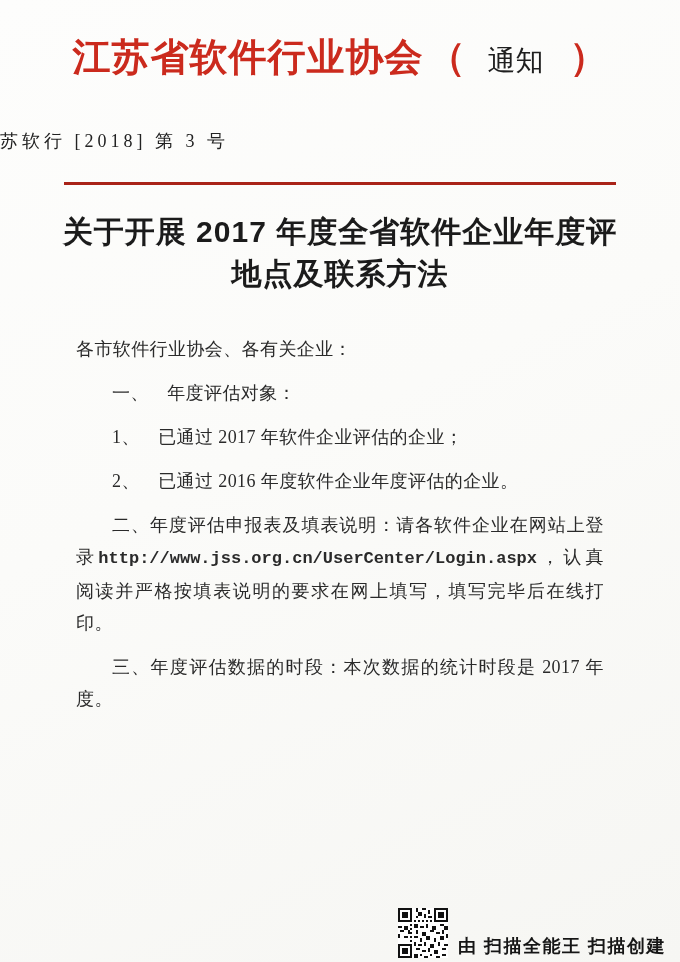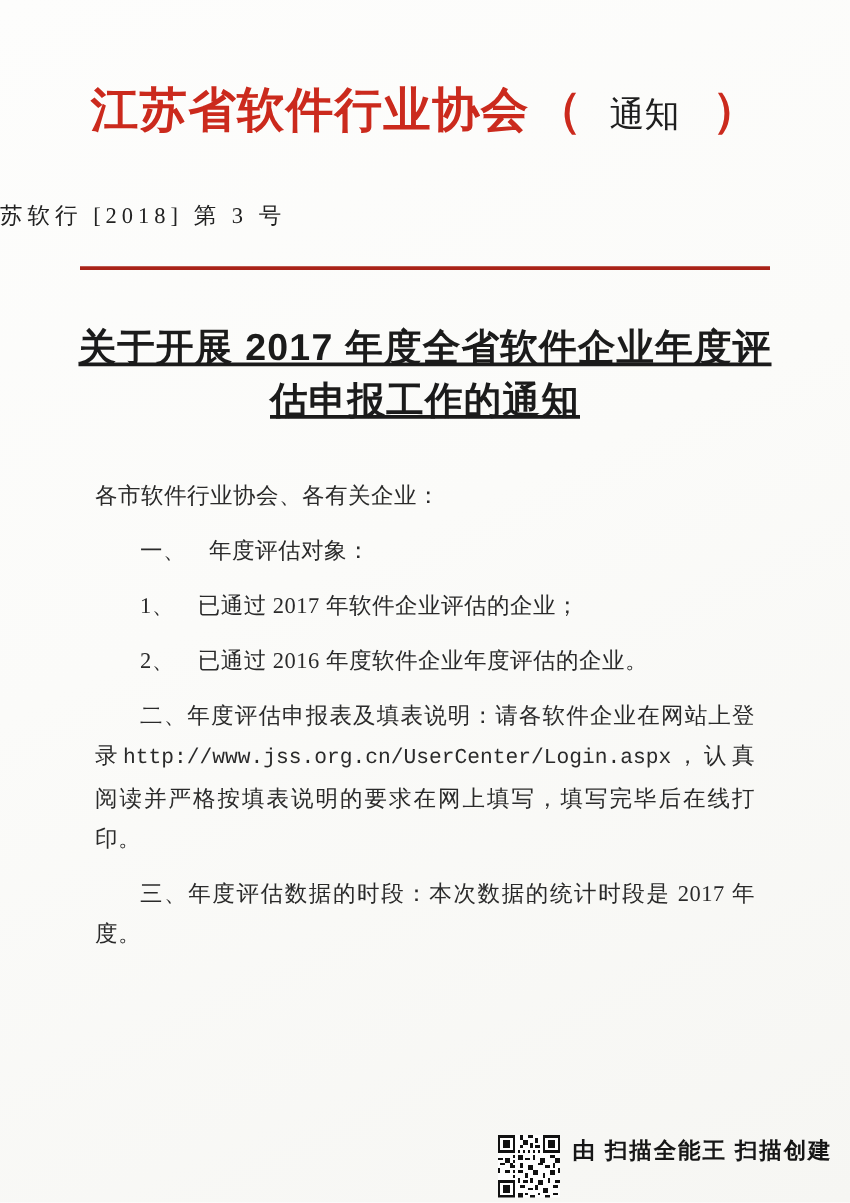--- a/index.html
+++ b/index.html
@@ -9,21 +9,21 @@
   .page {
     position:relative;
     width:680px; height:962px;
     background:linear-gradient(155deg,#fdfdfc 0%,#fbfbf9 45%,#f6f6f3 100%);
     overflow:hidden;
     color:#2a2a2a;
   }
 
   
   .letterhead {
-    margin-top:63px;
+    margin-top:32px;
     display:flex; justify-content:center; align-items:center;
     white-space:nowrap;
   }
   .org-name {
     font-family:"Liberation Serif","DejaVu Serif",serif;
     font-weight:bold; font-size:38px; letter-spacing:1px;
     color:#cb2a1d;
   }
   .paren {
     font-family:"Liberation Serif","DejaVu Serif",serif;
@@ -43,49 +43,48 @@
     color:#222;
   }
 
   .red-rule {
     margin:29px 64px 0 64px;
     border:none; height:3px;
     background:#a92318;
   }
 
   .doc-title {
-    margin:42px 30px 0 30px;
+    margin:26px 30px 0 30px;
     text-align:center;
     font-family:"Liberation Sans","DejaVu Sans",sans-serif;
     font-weight:bold;
     font-size:30px; line-height:42px;
     letter-spacing:1px;
     color:#1b1b1b;
-    text-decoration:underline;
   }
 
   
   .doc-body {
     margin:38px 64px 0 64px;
     font-size:18px; line-height:32px;
     letter-spacing:0.4px;
     text-align:justify;
     color:#2a2a2a;
   }
   .doc-body p { margin:12px; text-indent:2em; }
   .doc-body p.salutation { text-indent:0; }
   .url {
     font-family:"Liberation Mono","DejaVu Sans Mono",monospace;
-    font-size:17px; letter-spacing:0;
+    font-size:17px; letter-spacing:0;font-weight:bold;
   }
 
   
   .scan-footer {
     position:absolute; right:14px; bottom:4px;
-    display:flex; align-items:flex-start; gap:10px;
+    display:flex; align-items:flex-end; gap:10px;
   }
   .qr { width:50px; height:50px; display:block; }
   .scan-text {
     font-family:"Liberation Sans","DejaVu Sans",sans-serif;
     font-weight:600; font-size:18px; letter-spacing:1.5px;
     color:#161616;
   }
 </style>
 </head>
 <body>
@@ -98,21 +97,21 @@
     <span class="doc-type">通知</span>
     <span class="paren close">）</span>
   </header>
 
   <div class="doc-number">苏软行 [2018] 第 3 号</div>
 
   <hr class="red-rule">
 
   <h1 class="doc-title">
     <span>关于开展 2017 年度全省软件企业年度评</span><br>
-    <span>估申报工作的通知</span>
+    <span>地点及联系方法</span>
   </h1>
 
   <main class="doc-body">
     <p class="salutation">各市软件行业协会、各有关企业：</p>
     <p>一、　年度评估对象：</p>
     <p>1、　已通过 2017 年软件企业评估的企业；</p>
     <p>2、　已通过 2016 年度软件企业年度评估的企业。</p>
     <p><span>二、年度评估申报表及填表说明：请各软件企业在网站上登录</span><span class="url">http://www.jss.org.cn/UserCenter/Login.aspx</span><span>，认真阅读并严格按填表说明的要求在网上填写，填写完毕后在线打印。</span></p>
     <p>三、年度评估数据的时段：本次数据的统计时段是 2017 年度。</p>
   </main>

